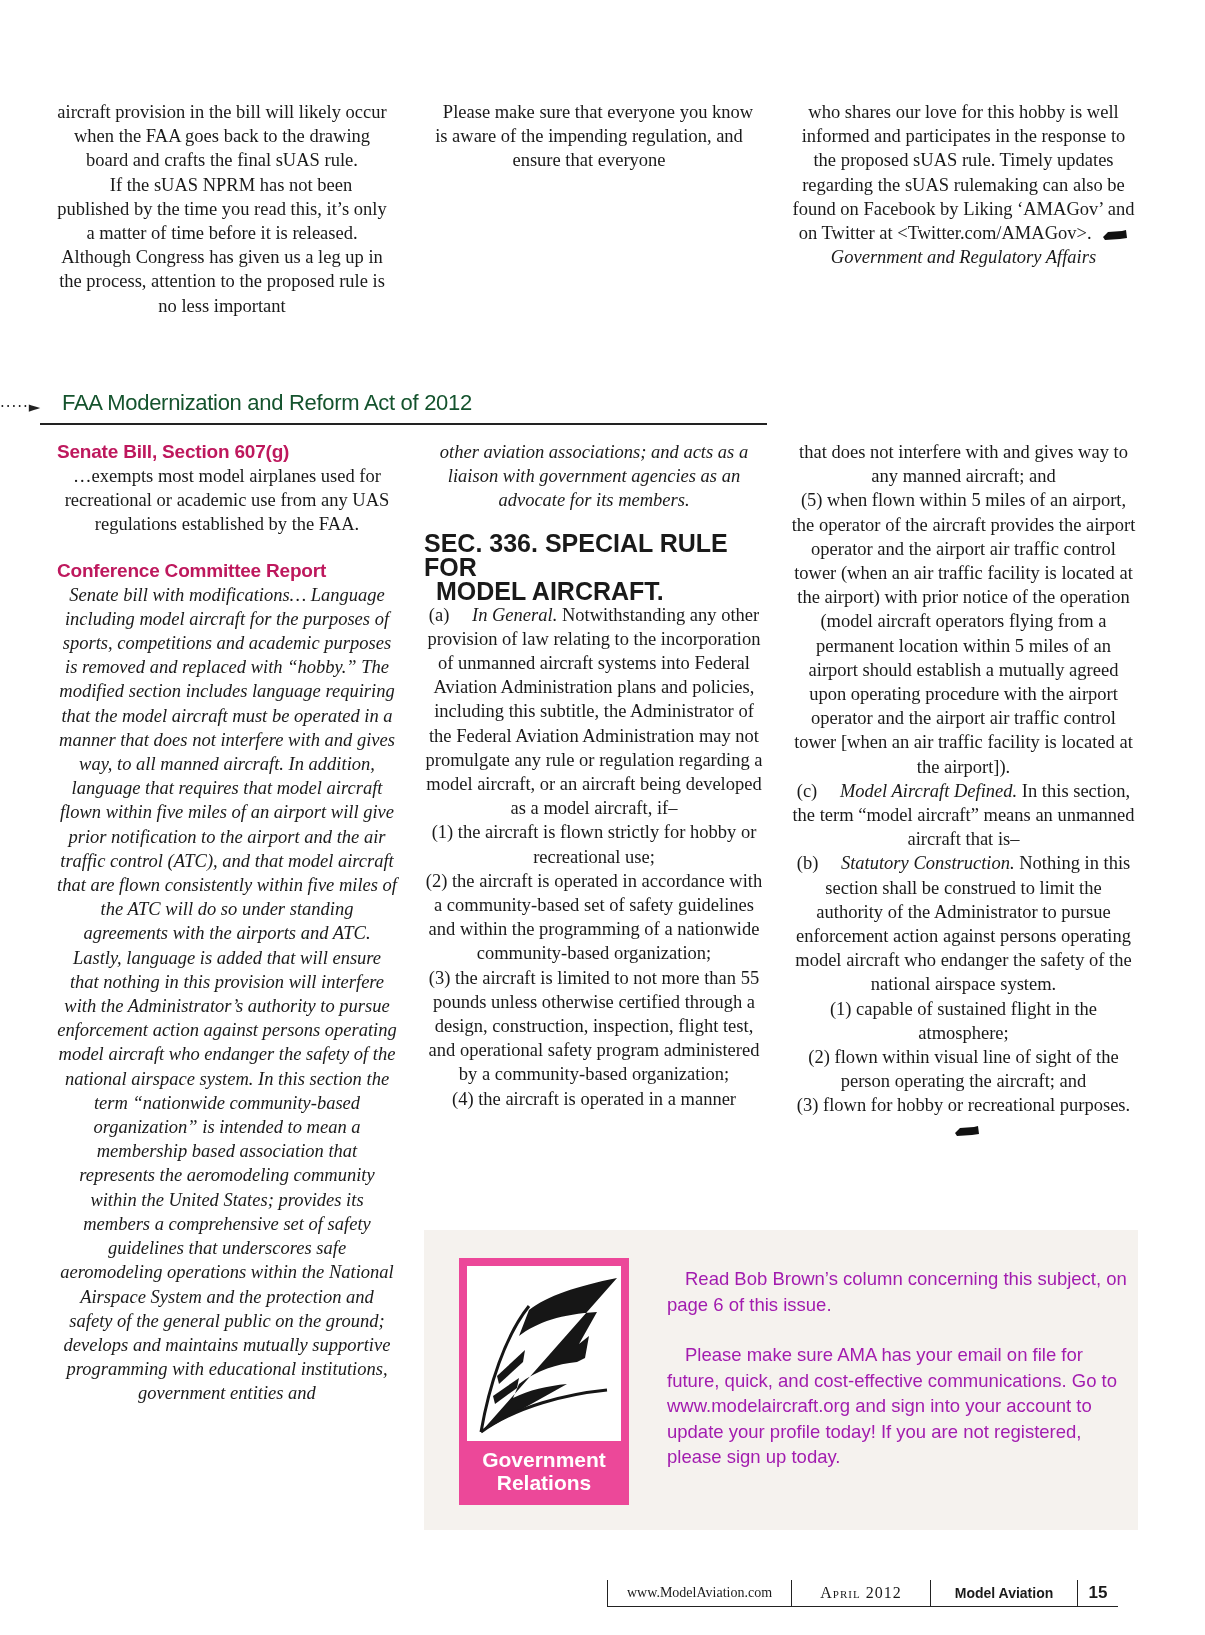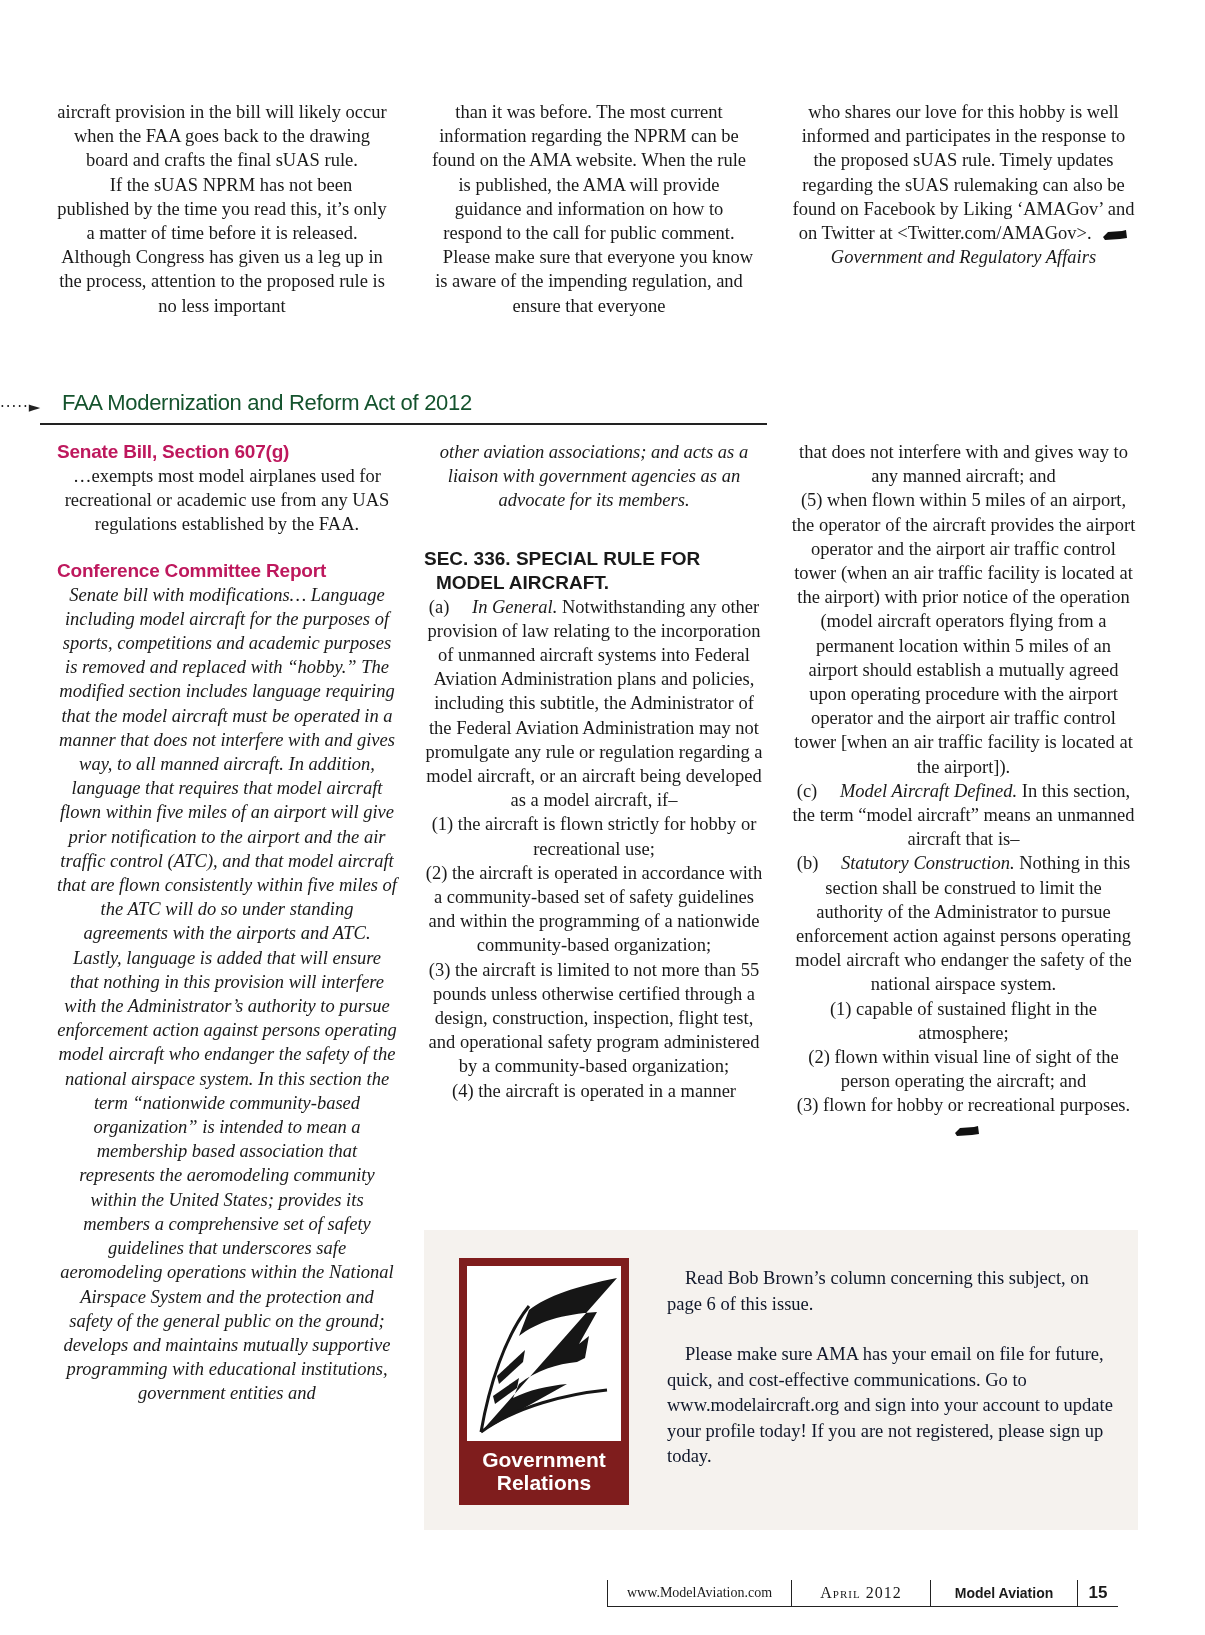--- a/index.html
+++ b/index.html
@@ -20,52 +20,51 @@
   #section-arrow { position: absolute; left: 0; top: 10px; font-family: "DejaVu Sans", sans-serif; font-size: 15px; letter-spacing: 1px; color: #222; }
   #section-title { position: absolute; left: 62px; top: 2px; font-family: "Liberation Sans", "DejaVu Sans", sans-serif; font-size: 22px; font-stretch: condensed; color: #14532d; letter-spacing: -0.3px; }
   #section-rule { position: absolute; left: 40px; top: 423px; width: 727px; height: 0; border-top: 2px solid #222; }
 
   .subhead { font-family: "Liberation Sans", "DejaVu Sans", sans-serif; font-weight: bold; font-size: 19px; line-height: 24px; color: #be185d; letter-spacing: -0.2px; }
 
   #mid-c1 { left: 57px; top: 440px; width: 340px; }
   #mid-c2 { left: 424px; top: 440px; width: 340px; }
   #mid-c3 { left: 791px; top: 440px; width: 345px; }
 
-  .sec-head { font-family: "Liberation Sans", "DejaVu Sans", sans-serif; font-weight: bold; font-size: 19px; line-height: 24px; margin-top: 34px; }
+  .sec-head { font-family: "Liberation Sans", "DejaVu Sans", sans-serif; font-weight: bold; font-size: 25px; line-height: 24px; margin-top: 18px; }
   .sec-head .l2 { padding-left: 12px; }
 
   .end-mark { display: inline-block; width: 26px; height: 12px; vertical-align: middle; margin-left: 6px; }
 
   
   #info-box { position: absolute; left: 424px; top: 1230px; width: 714px; height: 300px; background: #f5f2ee; }
-  #gov-logo { position: absolute; left: 35px; top: 28px; width: 170px; height: 247px; background: #7f1d1d; }
+  #gov-logo { position: absolute; left: 35px; top: 28px; width: 170px; height: 247px; background: #ec4899; }
   #gov-logo-inner { position: absolute; left: 8px; top: 8px; width: 154px; height: 175px; background: #ffffff; }
   #gov-logo-text { position: absolute; left: 0; top: 190px; width: 170px; text-align: center; color: #ffffff; font-family: "Liberation Sans", "DejaVu Sans", sans-serif; font-weight: bold; font-size: 21px; line-height: 23px; }
-  #info-text { position: absolute; left: 243px; top: 36px; width: 460px; font-family: Liberation Serif, serif; font-size: 18.5px; line-height: 25.5px; color: #0f172a; }
+  #info-text { position: absolute; left: 243px; top: 36px; width: 460px; font-family: Liberation Sans, sans-serif; font-size: 18.5px; line-height: 25.5px; color: #a21caf; }
   #info-text p { margin: 0; }
   #info-text .gap { height: 25px; }
 
   
   #footer { position: absolute; left: 607px; top: 1580px; height: 26px; display: flex; border-bottom: 1.5px solid #222; }
   .fcell { height: 26px; line-height: 26px; text-align: center; border-left: 1.5px solid #222; }
   #f-url { width: 183px; font-family: "Liberation Serif", serif; font-size: 14px; }
   #f-date { width: 138px; font-family: "Liberation Serif", serif; font-size: 16px; font-variant: small-caps; letter-spacing: 1px; }
   #f-mag { width: 146px; font-family: "Liberation Sans", "DejaVu Sans", sans-serif; font-weight: bold; font-size: 14px; }
   #f-page { width: 40px; font-family: "Liberation Sans", "DejaVu Sans", sans-serif; font-weight: bold; font-size: 17px; }
 </style>
 </head>
 <body>
 
 <div class="col" id="top-c1">
   <p>aircraft provision in the bill will likely occur when the FAA goes back to the drawing board and crafts the final sUAS rule.</p>
   <p class="indent">If the sUAS NPRM has not been published by the time you read this, it’s only a matter of time before it is released. Although Congress has given us a leg up in the process, attention to the proposed rule is no less important</p>
 </div>
 
 <div class="col" id="top-c2">
-  <p>than it was before. The most current information regarding the NPRM can be found on the AMA website. When the rule is published, the AMA will provide guidance and information on how to respond to the call for public comment.</p>
   <p class="indent">Please make sure that everyone you know is aware of the impending regulation, and ensure that everyone</p>
 </div>
 
 <div class="col" id="top-c3">
   <p>
     <span>who shares our love for this hobby is well informed and participates in the response to the proposed sUAS rule. Timely updates regarding the sUAS rulemaking can also be found on Facebook by Liking ‘AMAGov’ and on Twitter at &lt;Twitter.com/AMAGov&gt;.</span>
     <svg class="end-mark" viewBox="0 0 26 12">
         <path d="M1 8 L6 3 L20 2 L24 1 L25 9 L18 10 L3 11 Z" fill="#111"></path>
       </svg>
   </p>

